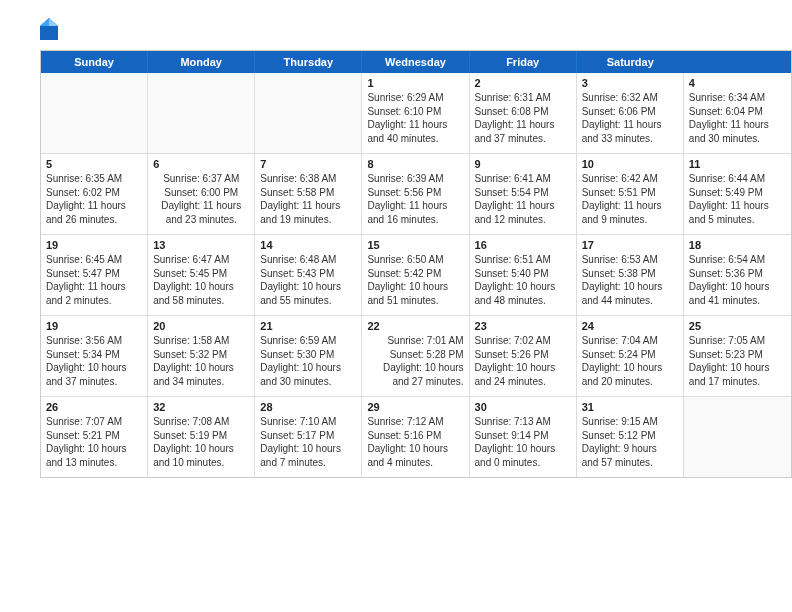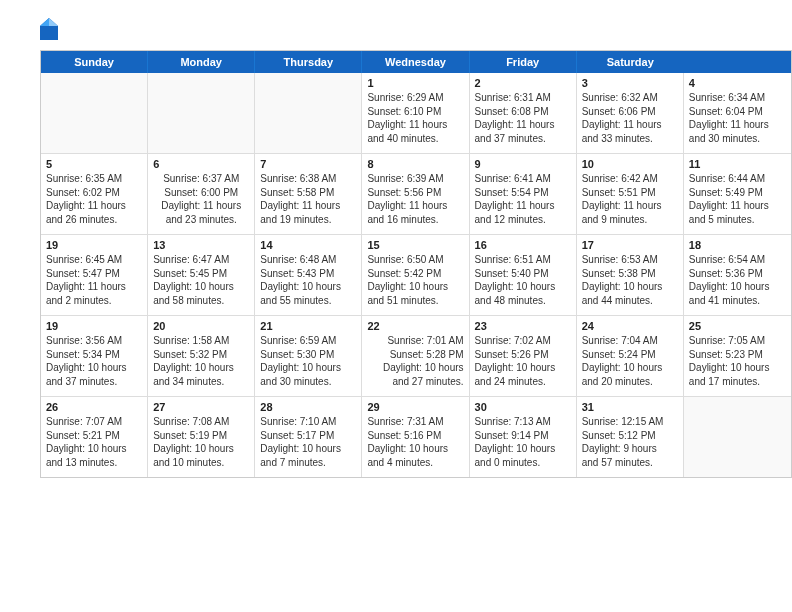--- a/index.html
+++ b/index.html
@@ -330,50 +330,50 @@
         </div>
         <div class="cal-row">
           <div class="cal-cell">
             <div class="day-num">26</div>
             <div class="cell-text" style="white-space: pre-line;">Sunrise: 7:07 AM
 Sunset: 5:21 PM
 Daylight: 10 hours
 and 13 minutes.</div>
           </div>
           <div class="cal-cell">
-            <div class="day-num">27</div>
+            <div class="day-num">32</div>
             <div class="cell-text" style="white-space: pre-line;">Sunrise: 7:08 AM
 Sunset: 5:19 PM
 Daylight: 10 hours
 and 10 minutes.</div>
           </div>
           <div class="cal-cell">
             <div class="day-num">28</div>
             <div class="cell-text" style="white-space: pre-line;">Sunrise: 7:10 AM
 Sunset: 5:17 PM
 Daylight: 10 hours
 and 7 minutes.</div>
           </div>
           <div class="cal-cell">
             <div class="day-num">29</div>
-            <div class="cell-text" style="white-space: pre-line;">Sunrise: 7:31 AM
+            <div class="cell-text" style="white-space: pre-line;">Sunrise: 7:12 AM
 Sunset: 5:16 PM
 Daylight: 10 hours
 and 4 minutes.</div>
           </div>
           <div class="cal-cell">
             <div class="day-num">30</div>
             <div class="cell-text" style="white-space: pre-line;">Sunrise: 7:13 AM
 Sunset: 9:14 PM
 Daylight: 10 hours
 and 0 minutes.</div>
           </div>
           <div class="cal-cell">
             <div class="day-num">31</div>
-            <div class="cell-text" style="white-space: pre-line;">Sunrise: 12:15 AM
+            <div class="cell-text" style="white-space: pre-line;">Sunrise: 9:15 AM
 Sunset: 5:12 PM
 Daylight: 9 hours
 and 57 minutes.</div>
           </div>
           <div class="cal-cell empty"></div>
         </div>
       </div>
   </div>
 </div>
 

